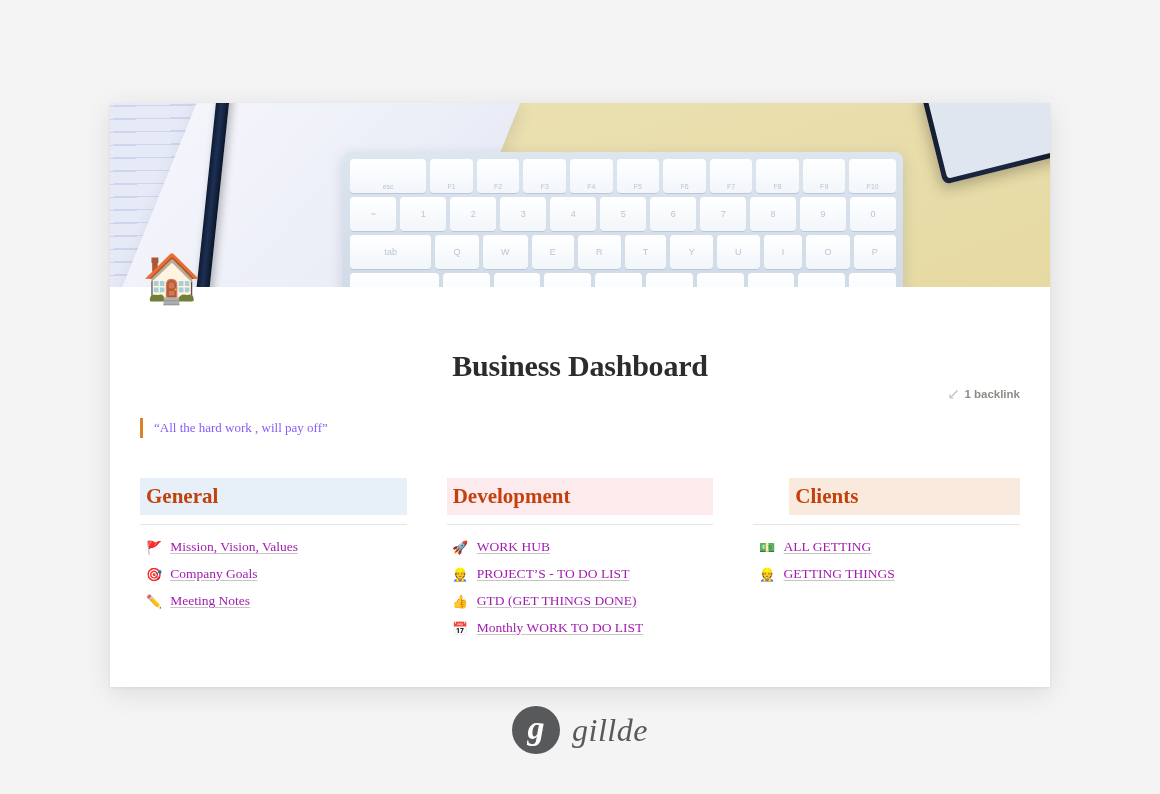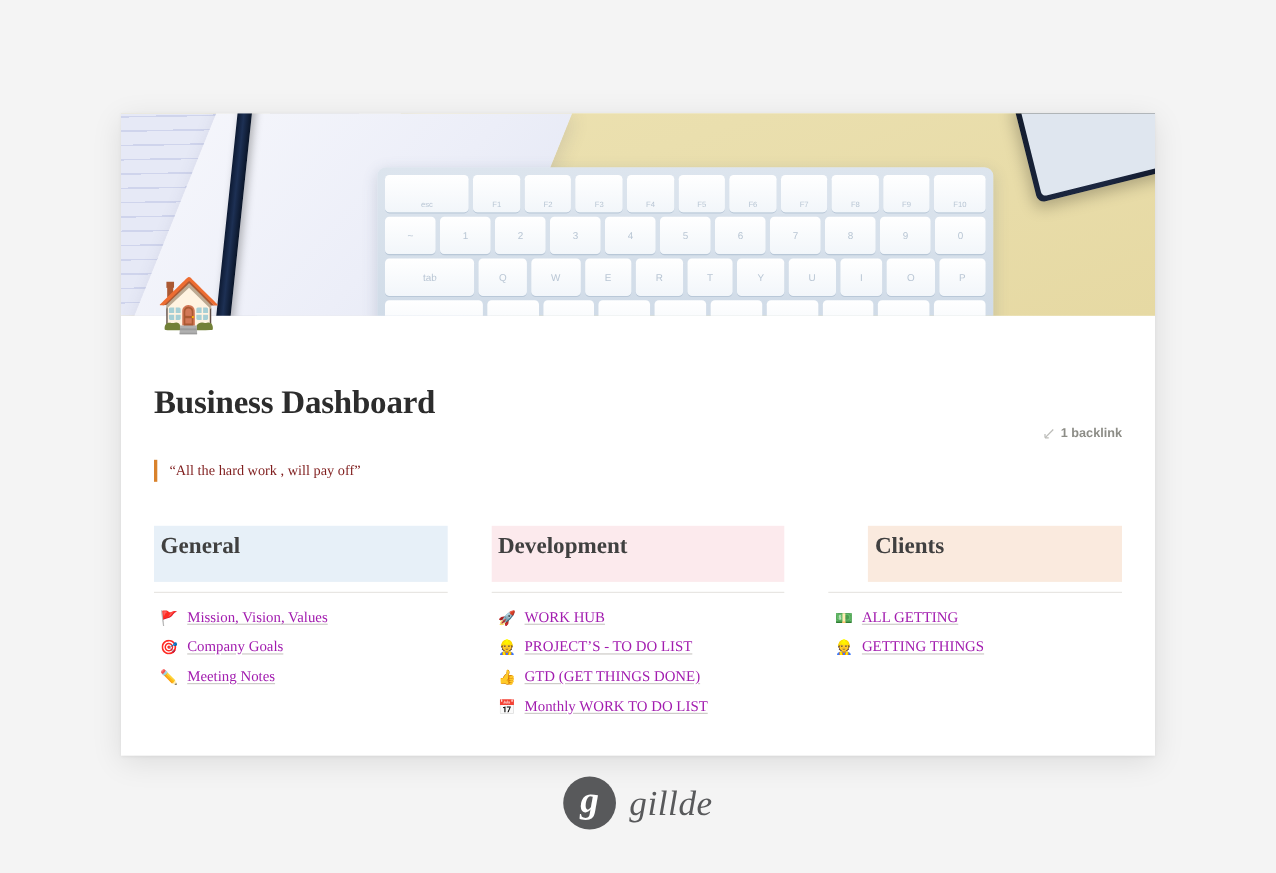--- a/index.html
+++ b/index.html
@@ -152,20 +152,21 @@
     padding: 62px 30px 0 30px;
   }
   .page-title {
     font-family: "Liberation Serif", "DejaVu Serif", serif;
     font-size: 30px;
     font-weight: 700;
     color: #2c2c2c;
     letter-spacing: -0.2px;
     margin: 0 0 6px 0;
     line-height: 1.1;
+    text-align: center;
   }
   .backlink {
     display: flex;
     align-items: center;
     gap: 5px;
     font-size: 11.5px;
     font-weight: 700;
     color: #8d8d87;
     margin-bottom: 18px;
     justify-content: flex-end;
@@ -177,38 +178,38 @@
     position: relative;
     opacity: 0.6;
   }
   .backlink-icon svg { display:block; }
 
   .quote {
     border-left: 3px solid #d9822b;
     padding-left: 11px;
     font-family: "Liberation Serif", "DejaVu Serif", serif;
     font-size: 13px;
-    color: #7f1d1d;
+    color: #8b5cf6;
     line-height: 1.5;
     margin-bottom: 40px;
   }
 
   
   .columns {
     display: flex;
     gap: 40px;
   }
   .column { flex: 1 1 0; min-width: 0; }
 
   .col-head {
-    padding: 5px 6px 20px 6px;
+    padding: 5px 6px 6px 6px;
     font-family: "Liberation Serif", "DejaVu Serif", serif;
     font-size: 21px;
     font-weight: 700;
-    color: #404040;
+    color: #c2410c;
     line-height: 1.25;
   }
   .col-rule {
     height: 1px;
     background: #e6e4e0;
     margin-top: 9px;
     margin-bottom: 14px;
   }
 
   .link-row {

